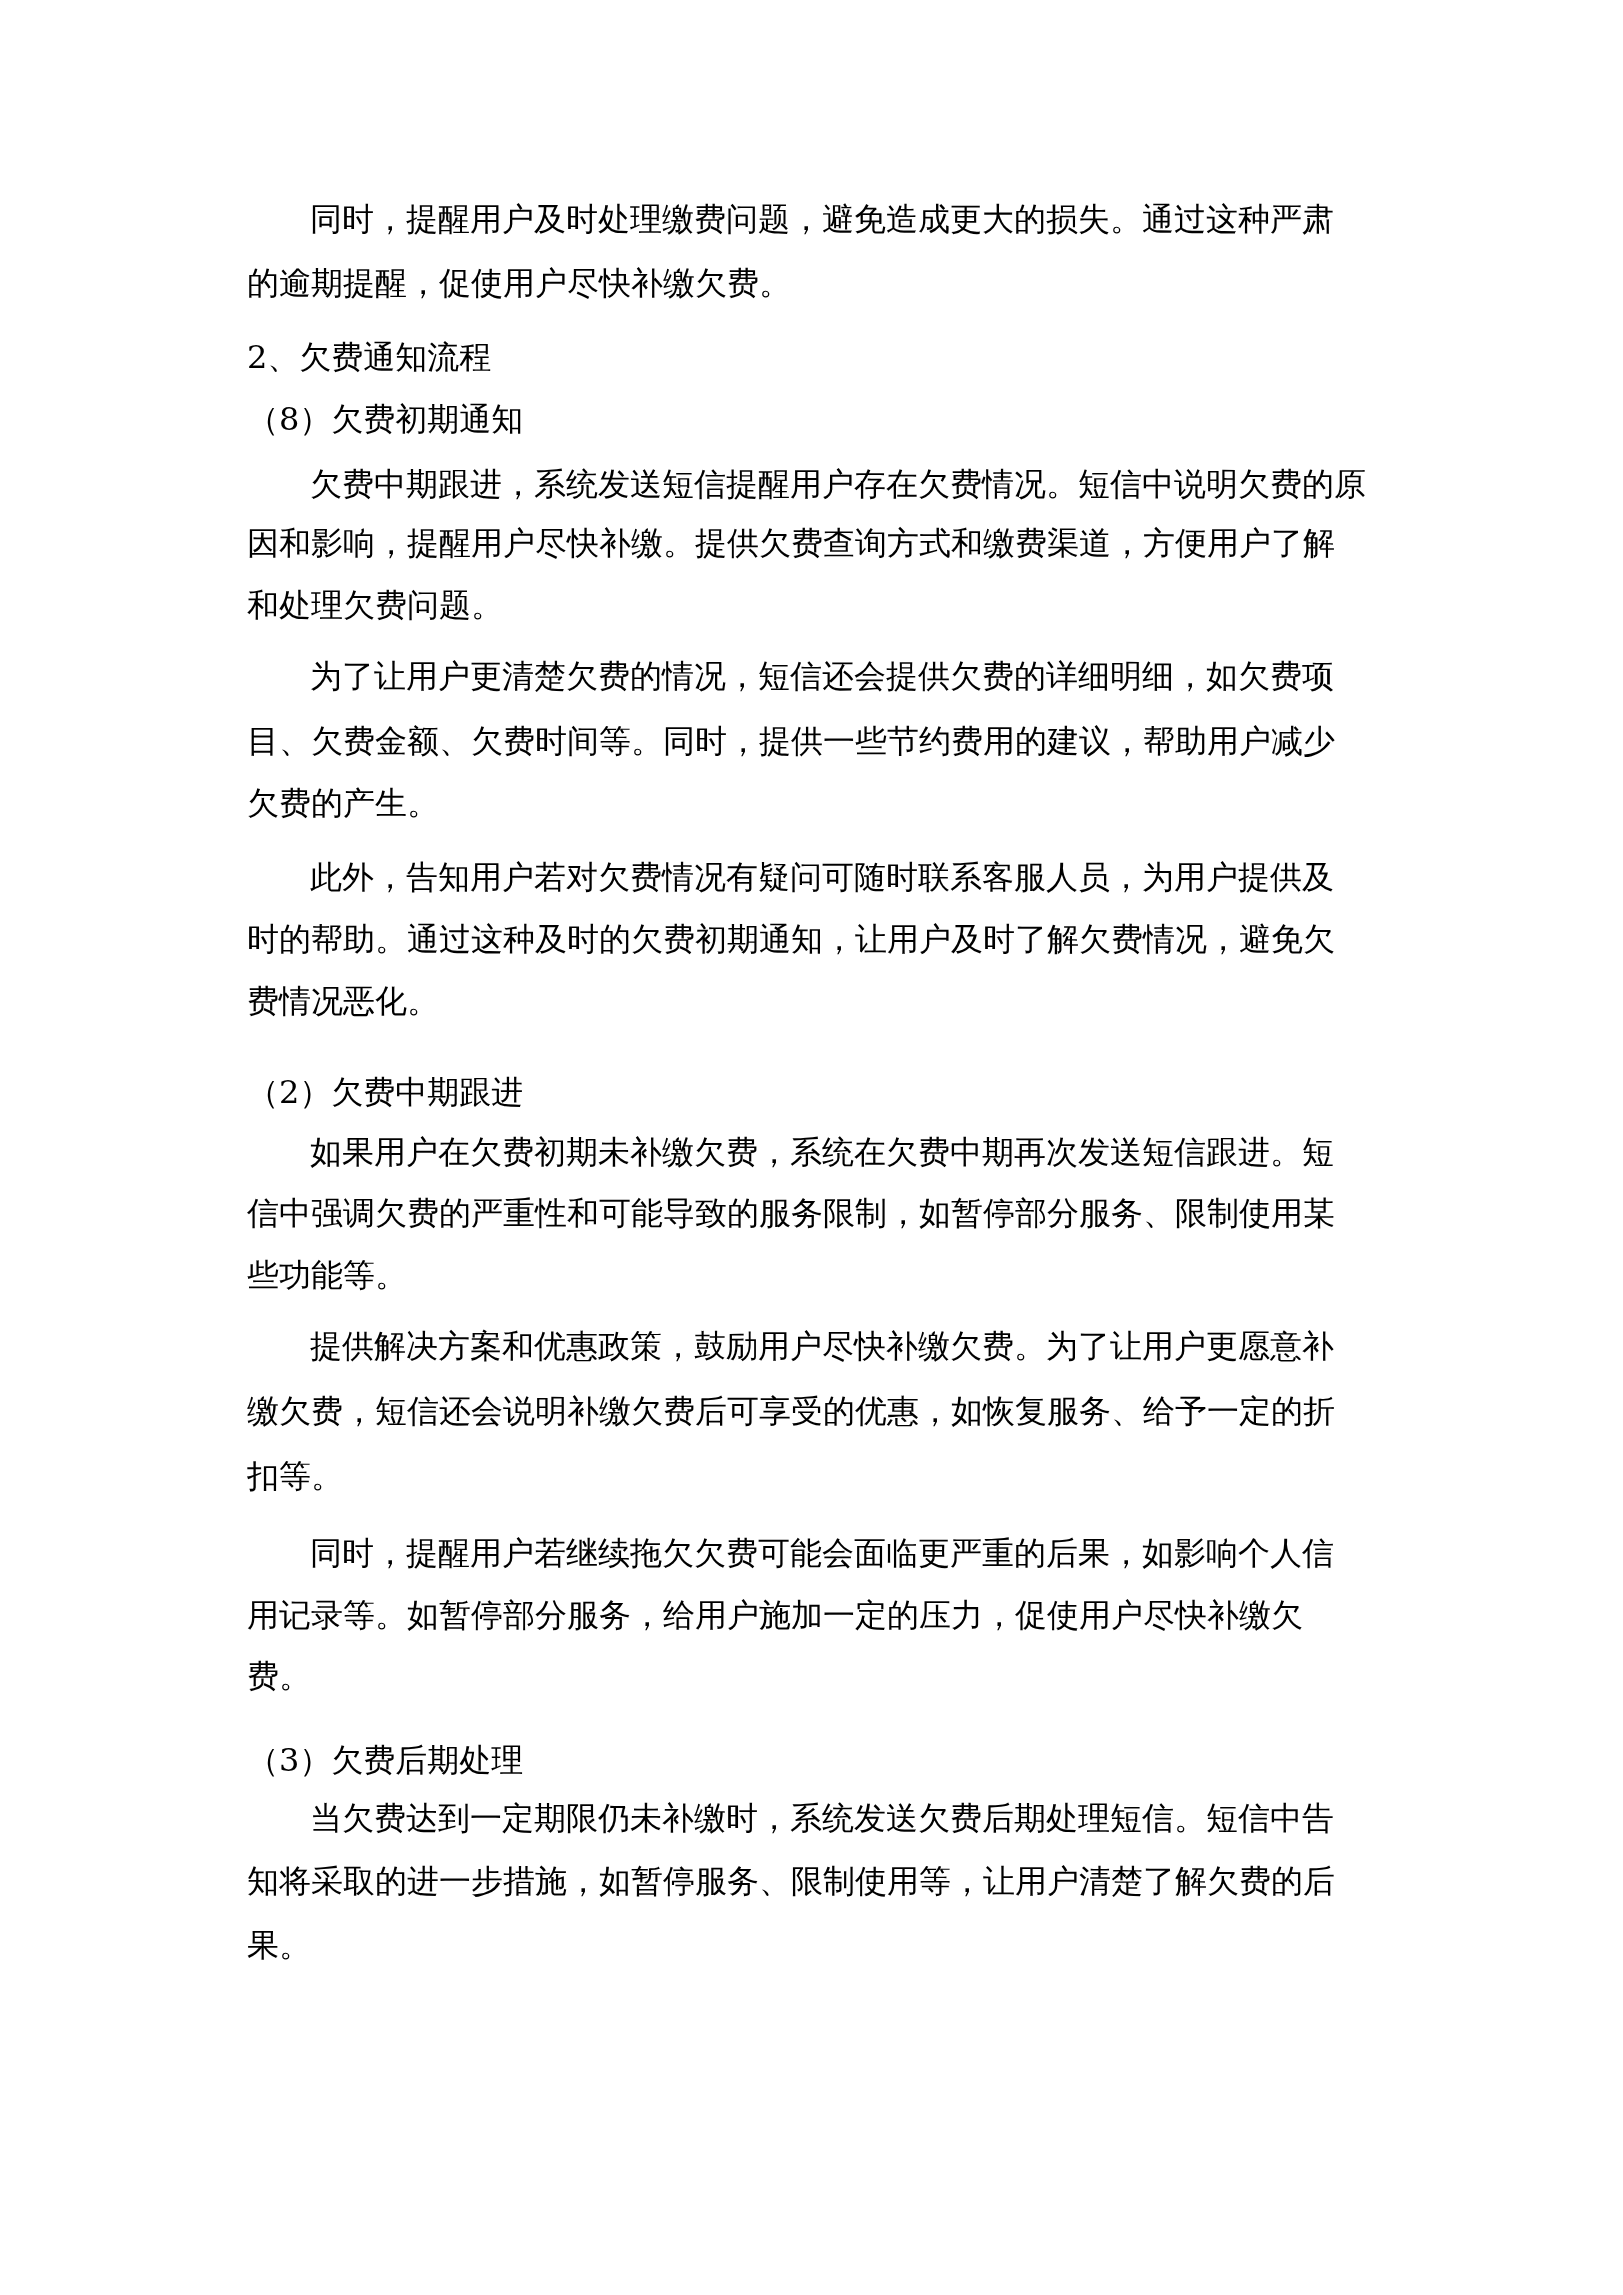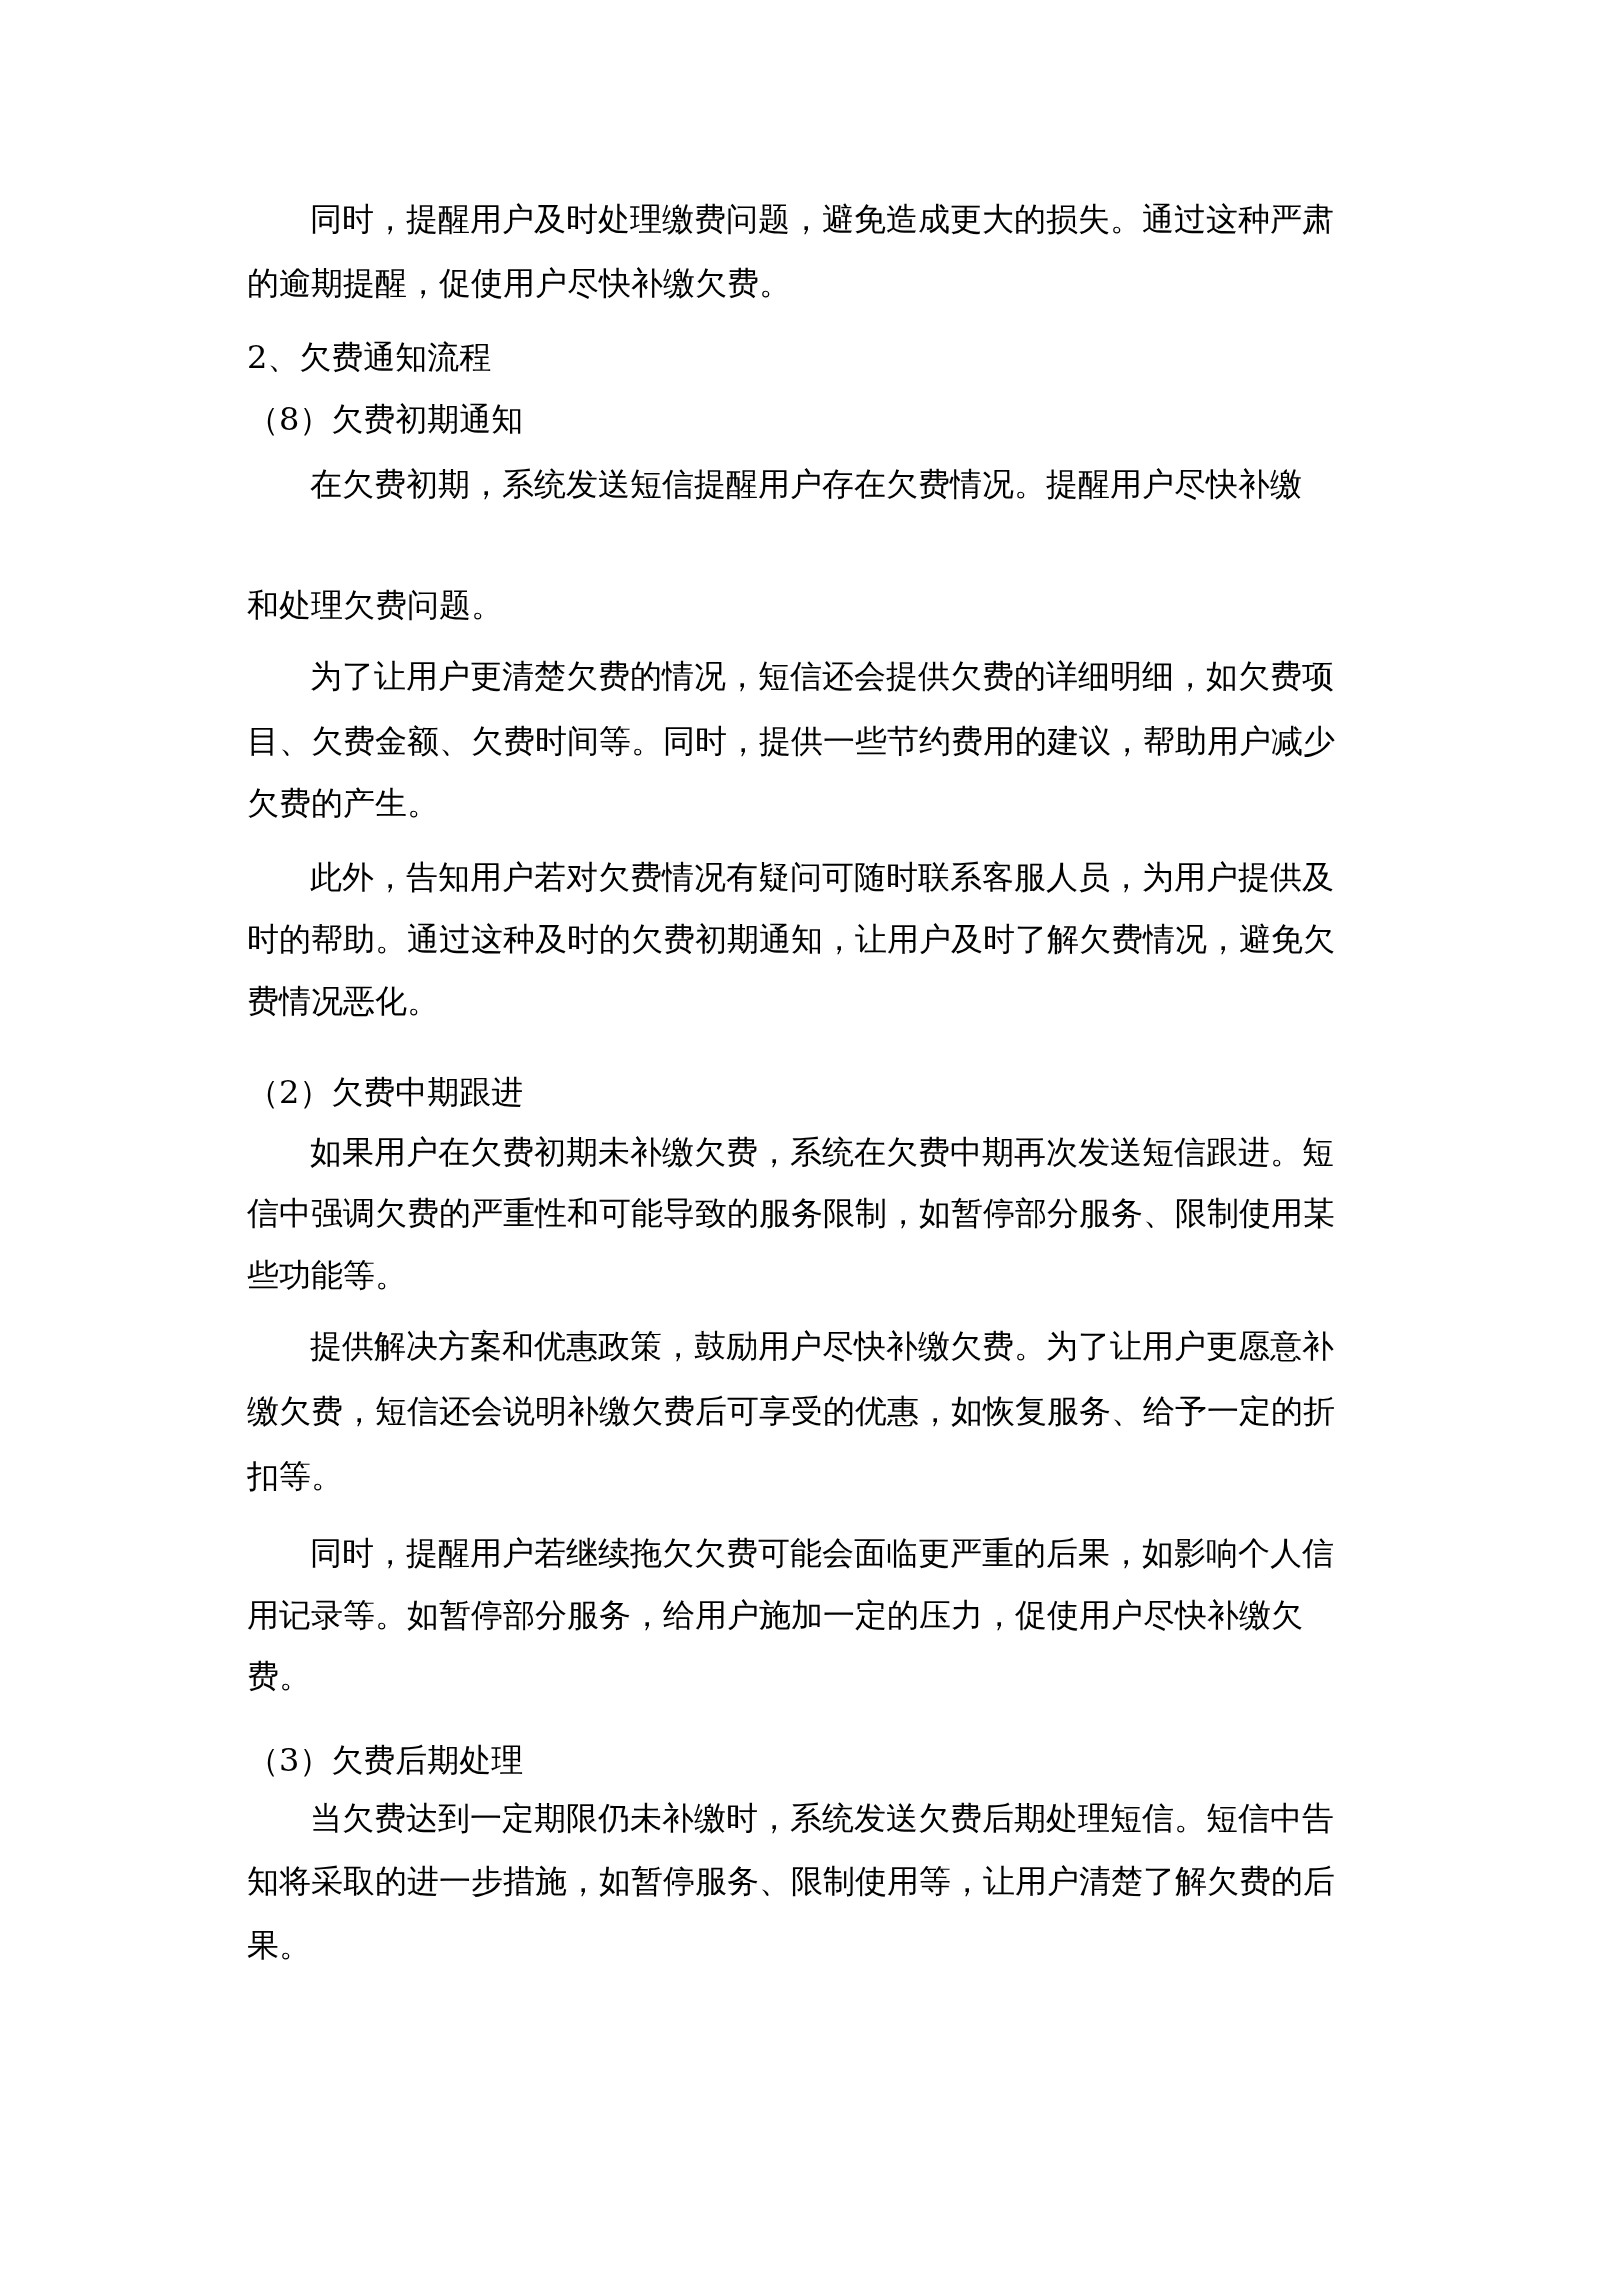--- a/index.html
+++ b/index.html
@@ -26,21 +26,22 @@
 
 <div class="page">
 
   <div class="line indent" style="top:200px">同时，提醒用户及时处理缴费问题，避免造成更大的损失。通过这种严肃</div>
   <div class="line" style="top:264px">的逾期提醒，促使用户尽快补缴欠费。</div>
 
   <div class="line heading" style="top:338px">2、欠费通知流程</div>
 
   <div class="line sub" style="top:400px">（8）欠费初期通知</div>
 
-  <div class="line indent" style="top:465px">在欠费初期，系统发送短信提醒用户存在欠费情况。提醒用户尽快补缴</div>
+  <div class="line indent" style="top:465px">欠费中期跟进，系统发送短信提醒用户存在欠费情况。短信中说明欠费的原</div>
+  <div class="line" style="top:524px">因和影响，提醒用户尽快补缴。提供欠费查询方式和缴费渠道，方便用户了解</div>
   <div class="line" style="top:586px">和处理欠费问题。</div>
 
   <div class="line indent" style="top:657px">为了让用户更清楚欠费的情况，短信还会提供欠费的详细明细，如欠费项</div>
   <div class="line" style="top:722px">目、欠费金额、欠费时间等。同时，提供一些节约费用的建议，帮助用户减少</div>
   <div class="line" style="top:784px">欠费的产生。</div>
 
   <div class="line indent" style="top:858px">此外，告知用户若对欠费情况有疑问可随时联系客服人员，为用户提供及</div>
   <div class="line" style="top:920px">时的帮助。通过这种及时的欠费初期通知，让用户及时了解欠费情况，避免欠</div>
   <div class="line" style="top:982px">费情况恶化。</div>
 

